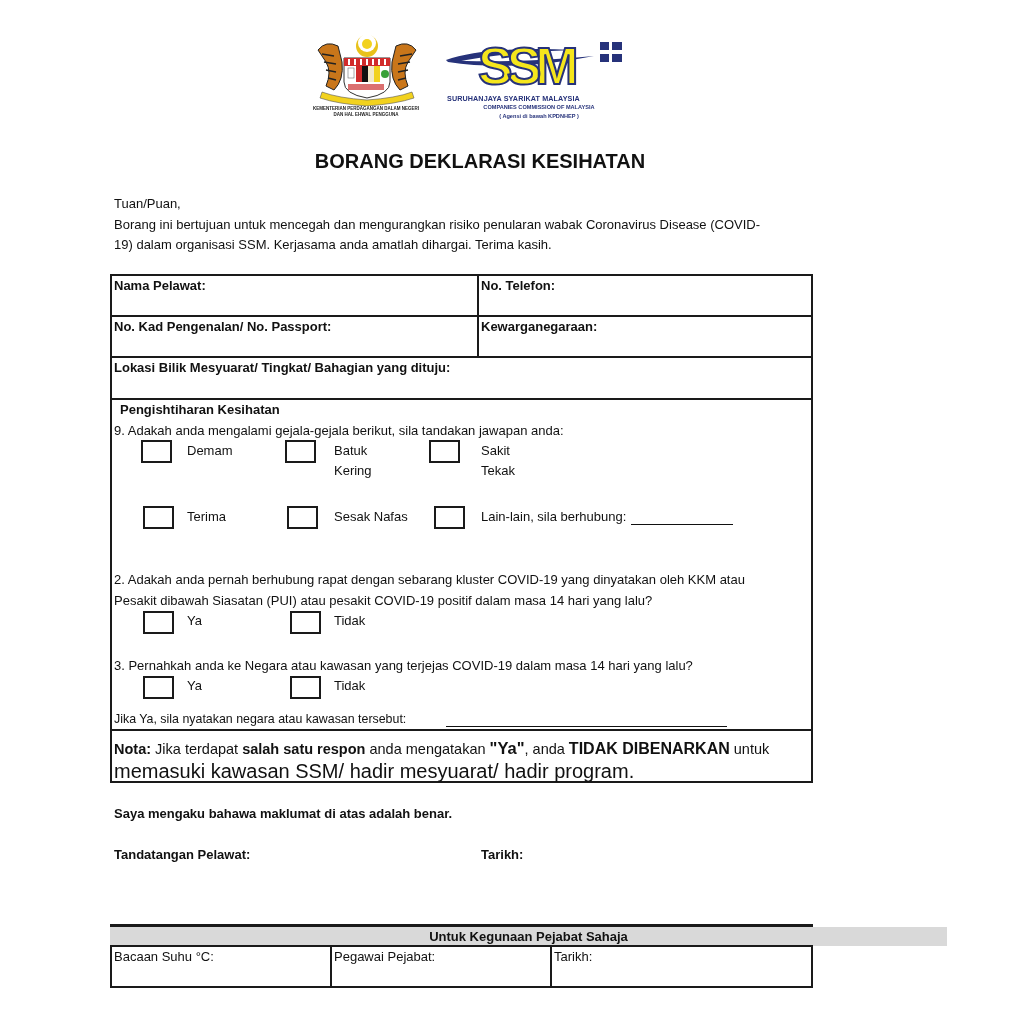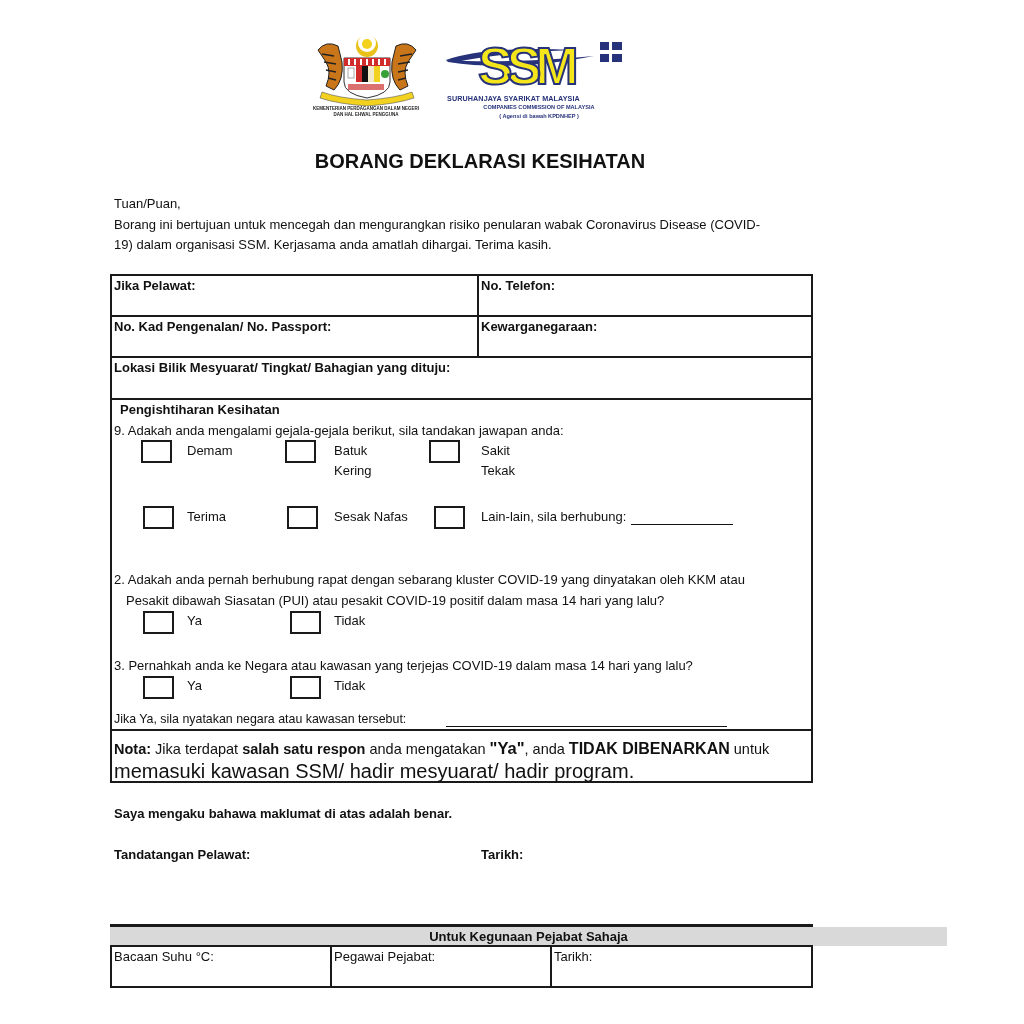--- a/index.html
+++ b/index.html
@@ -96,21 +96,21 @@
 <div class="abs t13" style="left:114px; top:215px;">Borang ini bertujuan untuk mencegah dan mengurangkan risiko penularan wabak Coronavirus Disease (COVID-</div>
 <div class="abs t13" style="left:114px; top:235px;">19) dalam organisasi SSM. Kerjasama anda amatlah dihargai. Terima kasih.</div>
 
 <div class="abs tbl" style="left:110px; top:274px; width:703px; height:509px;"></div>
 <div class="hline" style="left:110px; top:315px; width:703px;"></div>
 <div class="hline" style="left:110px; top:356px; width:703px;"></div>
 <div class="hline" style="left:110px; top:398px; width:703px;"></div>
 <div class="hline" style="left:110px; top:729px; width:703px;"></div>
 <div class="vline" style="left:477px; top:274px; height:84px;"></div>
 
-<div class="abs t13 b" style="left:114px; top:276px;">Jika Pelawat:</div>
+<div class="abs t13 b" style="left:114px; top:276px;">Nama Pelawat:</div>
 <div class="abs" style="left:112px; top:296px; width:364px; height:18px;"></div>
 <div class="abs t13 b" style="left:481px; top:276px;">No. Telefon:</div>
 <div class="abs" style="left:480px; top:296px; width:330px; height:18px;"></div>
 
 <div class="abs t13 b" style="left:114px; top:317px;">No. Kad Pengenalan/ No. Passport:</div>
 <div class="abs" style="left:112px; top:337px; width:364px; height:18px;"></div>
 <div class="abs t13 b" style="left:481px; top:317px;">Kewarganegaraan:</div>
 <div class="abs" style="left:480px; top:337px; width:330px; height:18px;"></div>
 
 <div class="abs t13 b" style="left:114px; top:358px;">Lokasi Bilik Mesyuarat/ Tingkat/ Bahagian yang dituju:</div>
@@ -138,21 +138,21 @@
 <div class="abs t13" style="left:187px; top:507px;">Terima</div>
 
 <div class="cb" style="left:287px; top:506px;"></div>
 <div class="abs t13" style="left:334px; top:507px;">Sesak Nafas</div>
 
 <div class="cb" style="left:434px; top:506px;"></div>
 <div class="abs t13" style="left:481px; top:507px;">Lain-lain, sila berhubung:</div>
 <div class="abs" style="left:631px; top:508px; width:102px; height:16px; border-bottom:1px solid #111;"></div>
 
 <div class="abs t13" style="left:114px; top:570px;">2. Adakah anda pernah berhubung rapat dengan sebarang kluster COVID-19 yang dinyatakan oleh KKM atau</div>
-<div class="abs t13" style="left:126px; top:591px;">Pesakit dibawah Siasatan (PUI) atau pesakit COVID-19 positif dalam masa 14 hari yang lalu?</div>
+<div class="abs t13" style="left:114px; top:591px;">Pesakit dibawah Siasatan (PUI) atau pesakit COVID-19 positif dalam masa 14 hari yang lalu?</div>
 <div class="cb" style="left:143px; top:611px;"></div>
 <div class="abs t13" style="left:187px; top:611px;">Ya</div>
 <div class="cb" style="left:290px; top:611px;"></div>
 <div class="abs t13" style="left:334px; top:611px;">Tidak</div>
 
 <div class="abs t13" style="left:114px; top:656px;">3. Pernahkah anda ke Negara atau kawasan yang terjejas COVID-19 dalam masa 14 hari yang lalu?</div>
 <div class="cb" style="left:143px; top:676px;"></div>
 <div class="abs t13" style="left:187px; top:676px;">Ya</div>
 <div class="cb" style="left:290px; top:676px;"></div>
 <div class="abs t13" style="left:334px; top:676px;">Tidak</div>

